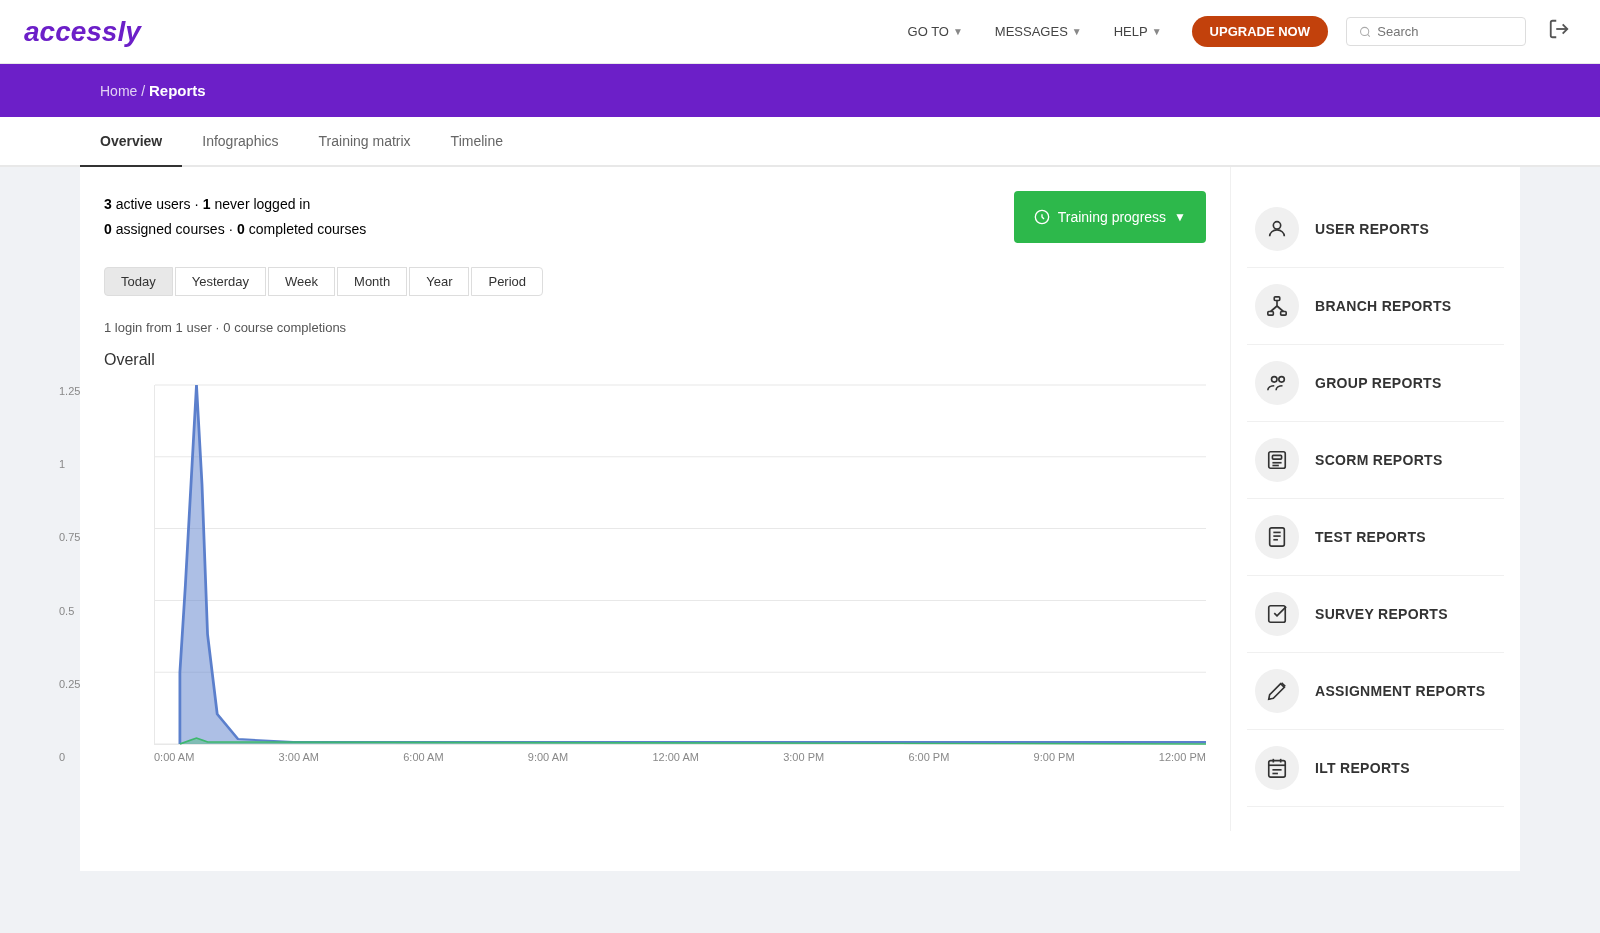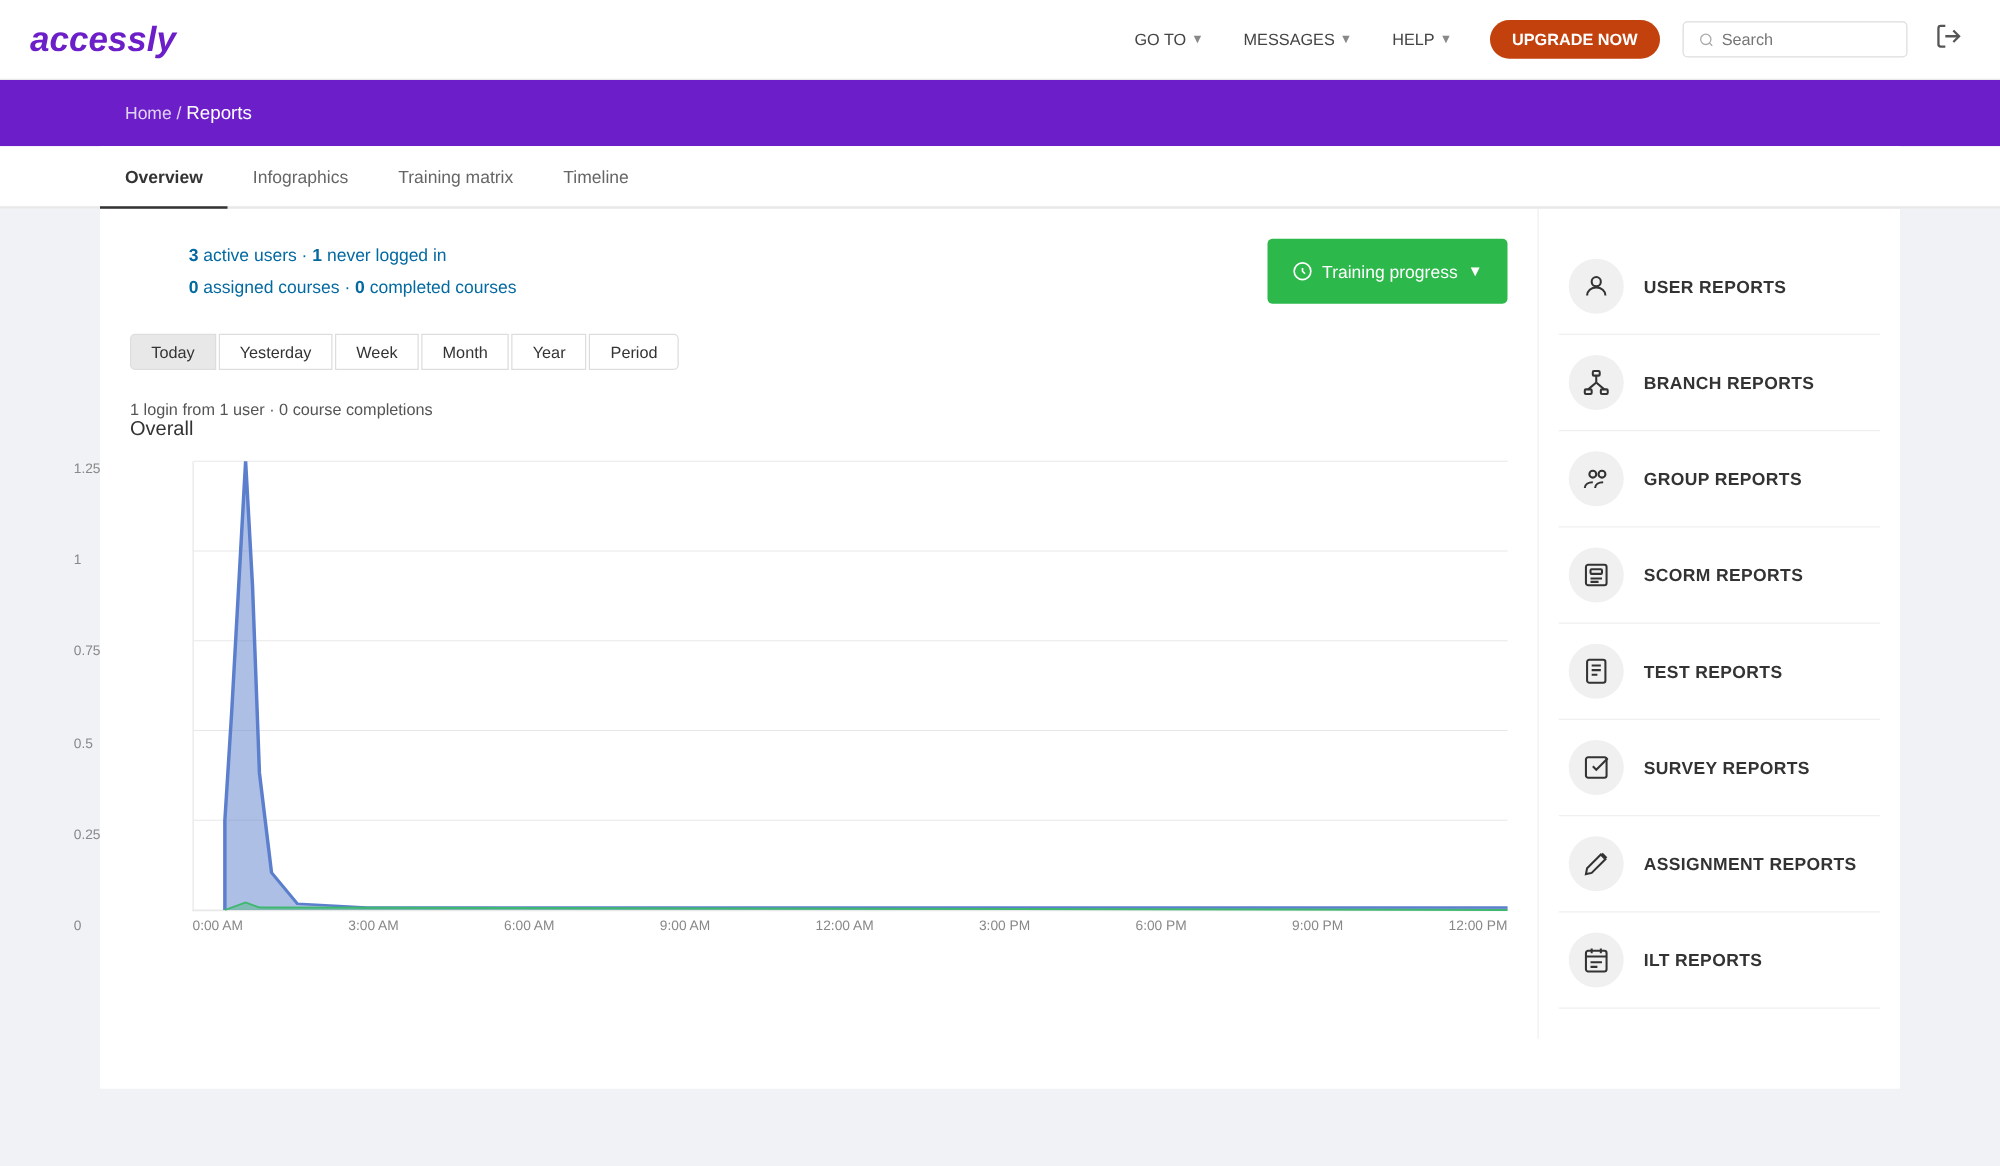--- a/index.html
+++ b/index.html
@@ -80,21 +80,21 @@
     }
 
     
     .breadcrumb-bar {
       background: #6c1fc8;
       padding: 18px 100px;
       color: #fff;
     }
     .breadcrumb-bar span { color: rgba(255,255,255,0.8); font-size: 14px; }
     .breadcrumb-bar a { color: rgba(255,255,255,0.8); text-decoration: none; }
-    .breadcrumb-bar strong { color: #fff; font-weight: 400; font-size: 15px; }
+    .breadcrumb-bar strong { color: #fff; font-weight: 700; font-size: 15px; }
 
     
     .tabs {
       display: flex;
       border-bottom: 2px solid #e8e8e8;
       background: #fff;
       padding: 0 80px;
       margin: 0 -80px;
     }
     .tab {
@@ -111,21 +111,21 @@
       border-bottom: 2px solid #333;
     }
 
     
     .stats-row {
       display: flex;
       justify-content: space-between;
       align-items: center;
       margin-bottom: 12px;
     }
-    .stats-text { color: #0369a1; font-size: 14px; line-height: 1.8; margin-left: 47px; }
+    .stats-text { color: #000000; font-size: 14px; line-height: 1.8; }
     .stats-text .num { font-weight: bold; }
 
     .training-progress-btn {
       background: #2db84b;
       color: #fff;
       border: none;
       border-radius: 4px;
       padding: 18px 20px;
       font-size: 14px;
       font-weight: 400;
@@ -149,21 +149,21 @@
       cursor: pointer;
       font-size: 13px;
       color: #333;
       border-radius: 0;
     }
     .period-btn:first-child { border-radius: 4px 0 0 4px; }
     .period-btn:last-child { border-radius: 0 4px 4px 0; }
     .period-btn.active { background: #e8e8e8; }
 
     
-    .login-info { font-size: 13px; color: #555; }
+    .login-info { font-size: 13px; color: #555; margin-bottom: 16px; }
 
     
     .chart-container { position: relative; padding: 0; }
     .chart-title { font-size: 16px; font-weight: 500; color: #333; margin-bottom: 16px; }
 
     .chart-wrapper {
       position: relative;
       height: 360px;
       border-bottom: 1px solid #e8e8e8;
       border-left: 1px solid #e8e8e8;

